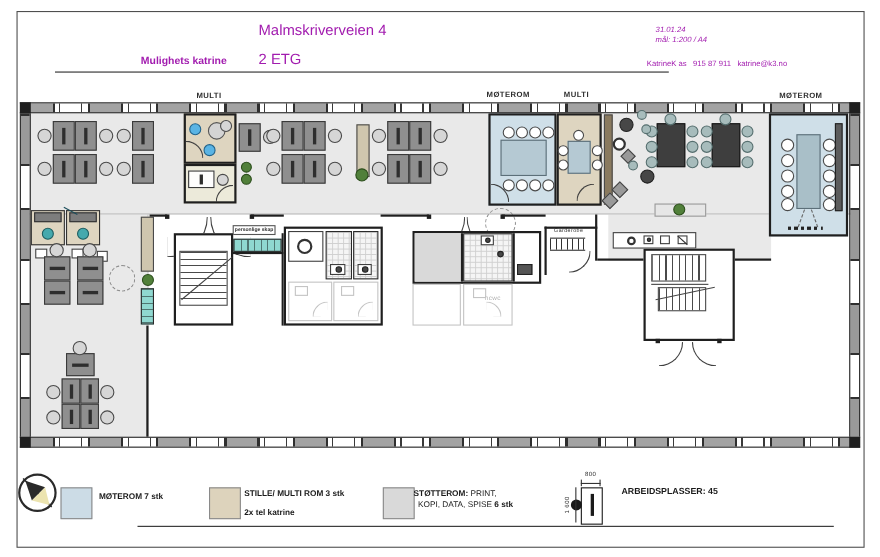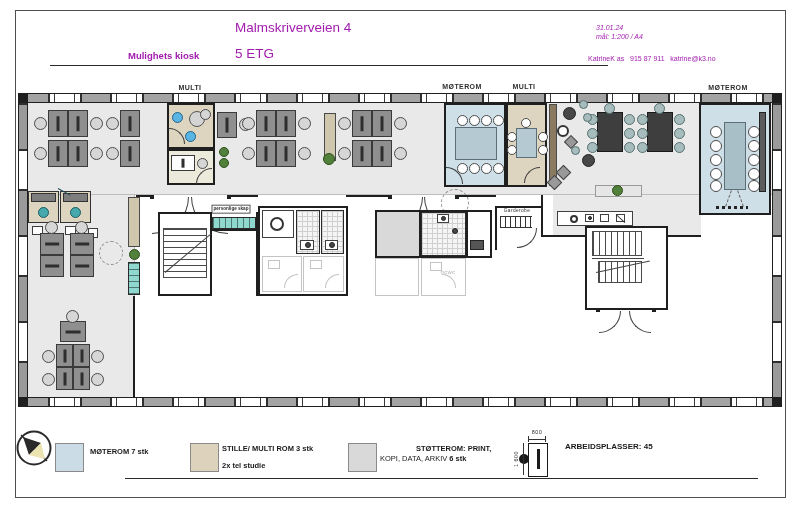--- a/index.html
+++ b/index.html
@@ -56,23 +56,23 @@
   .hdr{position:absolute;color:#a21caf;white-space:pre;}
 </style>
 </head>
 <body>
 
 <div class="sheet">
 
   <div class="abs" style="left:15px;top:10px;width:769px;height:486px;border:1px solid #4f4f4f;"></div>
 
   <div>
-    <span class="hdr" style="left:128px;top:50px;font-size:9.5px;font-weight:bold;">Mulighets kiosk</span>
+    <span class="hdr" style="left:128px;top:50px;font-size:9.5px;font-weight:bold;">Mulighets katrine</span>
     <span class="hdr" style="left:235px;top:20px;font-size:13.5px;">Malmskriverveien 4</span>
-    <span class="hdr" style="left:235px;top:46px;font-size:13.5px;">5 ETG</span>
+    <span class="hdr" style="left:235px;top:46px;font-size:13.5px;">2 ETG</span>
     <span class="hdr" style="left:596px;top:24px;font-size:7px;font-style:italic;">31.01.24</span>
     <span class="hdr" style="left:596px;top:33px;font-size:7px;font-style:italic;">mål: 1:200 / A4</span>
     <span class="hdr" style="left:588px;top:55px;font-size:7px;">KatrineK as   915 87 911   katrine@k3.no</span>
     <div class="abs" style="left:50px;top:65px;width:558px;height:1px;background:#2a2a2a;"></div>
   </div>
 
   <div id="plan" class="abs" style="left:0;top:0;width:800px;height:506px;">
     <span class="plabel" style="left:190px;top:88px;">MULTI</span>
     <span class="plabel" style="left:462px;top:87px;">MØTEROM</span>
     <span class="plabel" style="left:524px;top:87px;">MULTI</span>
@@ -314,25 +314,25 @@
       <line x1="9" y1="9" x2="35" y2="35" stroke="#2a2a2a" stroke-width="1.3"></line>
       <polygon points="11,11 29,17 17,29" fill="#2a2a2a"></polygon>
       <polygon points="33,33 29,17 17,29" fill="#ece4b0"></polygon>
     </svg>
 
     <div class="abs" style="left: 55px; top: 443px; width: 27px; height: 27px; border: 1px solid rgb(138, 138, 138); background: rgb(204, 220, 230);"></div>
     <span class="lg-label" style="left:90px;top:447px;">MØTEROM 7 stk</span>
 
     <div class="abs" style="left: 190px; top: 443px; width: 27px; height: 27px; border: 1px solid rgb(138, 138, 138); background: rgb(221, 211, 188);"></div>
     <span class="lg-label" style="left:222px;top:444px;">STILLE/ MULTI ROM 3 stk</span>
-    <span class="lg-label" style="left:222px;top:461px;">2x tel studie</span>
+    <span class="lg-label" style="left:222px;top:461px;">2x tel katrine</span>
 
     <div class="abs" style="left: 348px; top: 443px; width: 27px; height: 27px; border: 1px solid rgb(138, 138, 138); background: rgb(217, 217, 217);"></div>
-    <span class="lg-label" style="left:400px;top:444px;font-weight:bold;padding-left:16px;"><b>STØTTEROM:</b><span> PRINT,</span></span>
-    <span class="lg-label" style="left:380px;top:454px;font-weight:normal;"><span>KOPI, DATA, ARKIV </span><b>6 stk</b></span>
+    <span class="lg-label" style="left:360px;top:444px;font-weight:normal;padding-left:16px;"><b>STØTTEROM:</b><span> PRINT,</span></span>
+    <span class="lg-label" style="left:380px;top:454px;font-weight:normal;"><span>KOPI, DATA, SPISE </span><b>6 stk</b></span>
 
     <div>
       <div class="abs" style="left:528px;top:443px;width:18px;height:32px;border:1px solid #1a1a1a;background:#fff;"></div>
       <div class="abs" style="left:537px;top:449px;width:3px;height:20px;background:#1a1a1a;"></div>
       <div class="abs" style="left:519px;top:454px;width:10px;height:10px;background:#1a1a1a;border-radius:50%;"></div>
       <div class="abs" style="left:528px;top:439px;width:18px;height:1px;background:#333;"></div>
       <div class="abs" style="left:528px;top:436px;width:1px;height:6px;background:#333;"></div>
       <div class="abs" style="left:545px;top:436px;width:1px;height:6px;background:#333;"></div>
       <span class="plabel" style="left:537px;top:433px;font-size:5.5px;font-weight:normal;">800</span>
       <div class="abs" style="left:523px;top:443px;width:1px;height:32px;background:#333;"></div>

